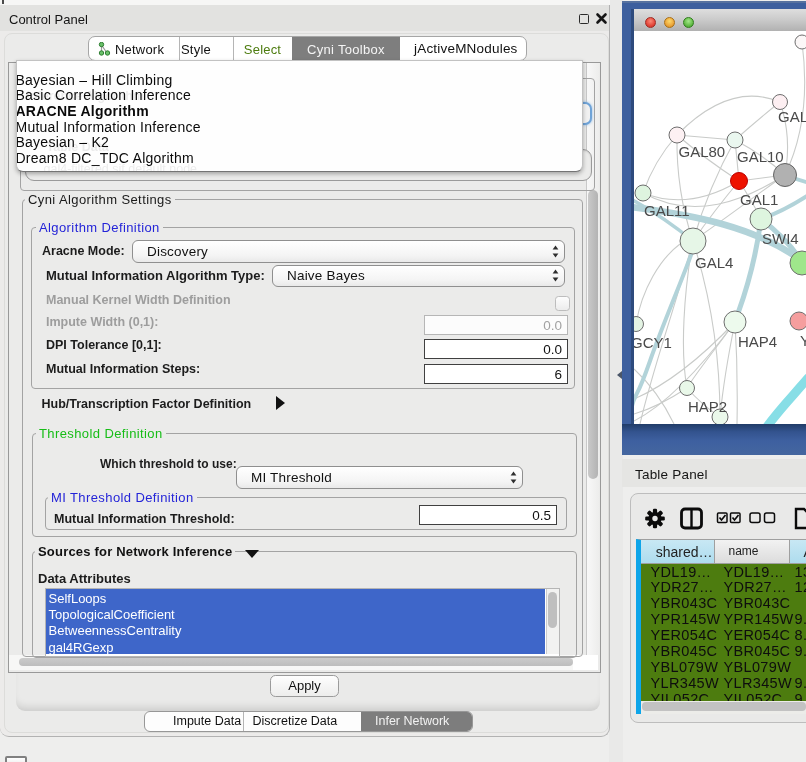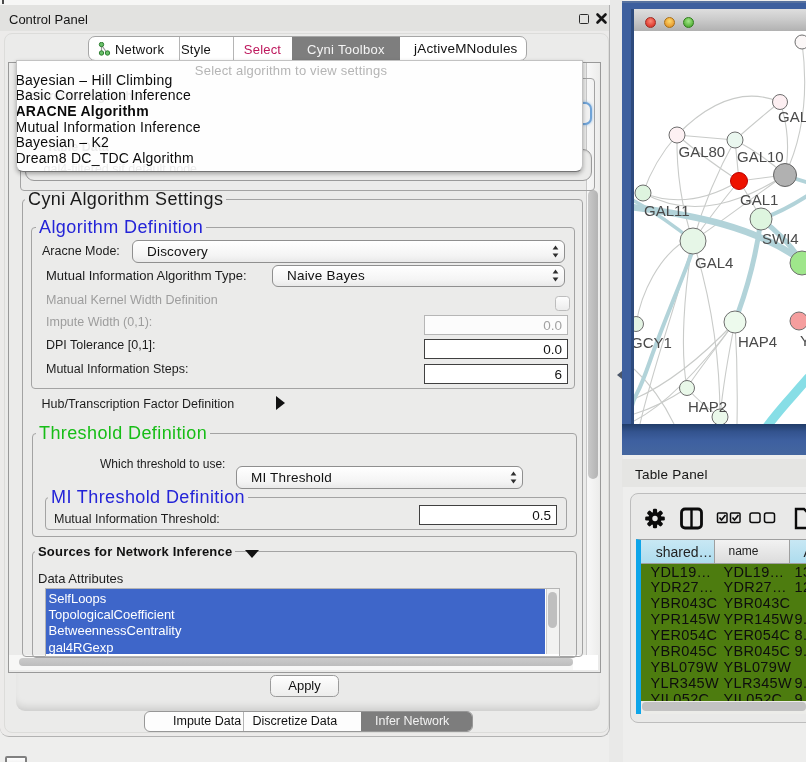--- a/index.html
+++ b/index.html
@@ -1,18 +1,18 @@
 <!DOCTYPE html>
 <html><head><meta charset="utf-8"><style>
 html,body{margin:0;padding:0}
 body{width:806px;height:762px;position:relative;background:#eeeeed;font-family:"Liberation Sans",sans-serif;overflow:hidden}
 .abs{position:absolute}
 .gbox{position:absolute;border:1px solid #a3a3a3;border-radius:4px}
-.gtitle{position:absolute;background:#ebebea;font-size:18px;letter-spacing:0.4px;line-height:13px;padding:0 3px;white-space:nowrap}
-.lbl{position:absolute;font-size:12.5px;font-weight:normal;color:#1c1c1c;white-space:nowrap;line-height:13px}
+.gtitle{position:absolute;background:#ebebea;font-size:13px;letter-spacing:0.4px;line-height:13px;padding:0 3px;white-space:nowrap}
+.lbl{position:absolute;font-size:12.5px;font-weight:bold;color:#1c1c1c;white-space:nowrap;line-height:13px}
 .lblg{color:#9d9d9d}
 .combo{position:absolute;background:linear-gradient(#ffffff,#f4f4f4 70%,#e9e9e9);border:1px solid #8f8f8f;border-radius:6px;box-shadow:inset 0 1px 0 #fff}
 .combo .ct{position:absolute;left:14px;top:3px;font-size:13.5px;letter-spacing:0.2px;color:#111}
 .tfield{position:absolute;background:#fff;border:1px solid #404040;font-size:13.5px;color:#111;text-align:right}
 .tfield span{position:absolute;right:5px;top:2px}
 .dfield{position:absolute;background:#fcfcfc;border:1px solid #b6b6b6;font-size:13.5px;color:#a2a2a2;text-align:right}
 .dfield span{position:absolute;right:5px;top:2px}
 .steppers{position:absolute;right:5.5px;top:4px}
 </style></head><body>
 
@@ -142,31 +142,30 @@
   <div class="abs" style="left:89.5px;top:0;width:1px;height:24px;background:#b5b5b5"></div>
   <div class="abs" style="left:143.5px;top:0;width:1px;height:24px;background:#b5b5b5"></div>
   <svg class="abs" style="left:9px;top:5px" width="13" height="14" viewBox="0 0 13 14">
       <path d="M3.5 3 L9 11 M3.5 3 L3.5 11" stroke="#9a9a9a" stroke-width="1.2" fill="none"></path>
       <circle cx="3.5" cy="2.5" r="2.2" fill="#6abf69" stroke="#2e7d32" stroke-width="1"></circle>
       <circle cx="3.5" cy="11" r="2.2" fill="#6abf69" stroke="#2e7d32" stroke-width="1"></circle>
       <circle cx="9.5" cy="11" r="2.2" fill="#6abf69" stroke="#2e7d32" stroke-width="1"></circle>
     </svg>
   <div class="abs" style="left:26px;top:5px;font-size:13px;letter-spacing:0.2px;color:#111">Network</div>
   <div class="abs" style="left:92px;top:5px;width:52px;font-size:13px;letter-spacing:0.2px;color:#111">Style</div>
-  <div class="abs" style="left:145px;top:5px;width:57px;text-align:center;font-size:13px;letter-spacing:0.2px;color:#be185d">Select</div>
+  <div class="abs" style="left:145px;top:5px;width:57px;text-align:center;font-size:13px;letter-spacing:0.2px;color:#4d7c0f">Select</div>
   <div class="abs" style="left:203px;top:0;width:108px;height:24px;background:#7e7e7e"></div>
   <div class="abs" style="left:203px;top:5px;width:108px;text-align:center;font-size:13px;letter-spacing:0.3px;color:#f5f5f5">Cyni Toolbox</div>
   <div class="abs" style="left:325px;top:4.5px;font-size:13.5px;letter-spacing:0.2px;color:#111">jActiveMNodules</div>
 </div>
 
 <div class="abs" style="left:15.5px;top:59.5px;width:565px;height:110px;background:#fefefe;border:1px solid #c2c2c2;border-bottom-color:#747474;border-radius:0 0 7px 7px;box-shadow:0 2px 4px rgba(0,0,0,0.3);overflow:hidden">
   <div class="abs" style="left:10px;top:28px;font-size:12.5px;font-weight:bold;color:#1c1c1c;opacity:0.08">Inference Algorithm</div>
   <div class="abs" style="left:30px;top:79px;font-size:12.5px;font-weight:bold;color:#1c1c1c;opacity:0.08">Table Data</div>
   <div class="abs" style="left:27px;top:101px;font-size:12.5px;color:#1c1c1c;opacity:0.08">gal4-filtered sif default node</div>
-  <div class="abs" style="left:-8px;top:2px;width:565px;text-align:center;font-size:13px;color:#b5b5b5;letter-spacing:0.2px">Select algorithm to view settings</div>
   <div class="abs" style="left:-1px;top:12px;font-size:14px;letter-spacing:0.25px;color:#0a0a0a;line-height:15.7px;white-space:pre">Bayesian – Hill Climbing
 Basic Correlation Inference
 <b>ARACNE Algorithm</b>
 Mutual Information Inference
 Bayesian – K2
 Dream8 DC_TDC Algorithm</div>
 </div>
 
 <svg class="abs" style="left:617px;top:371px" width="5" height="8" viewBox="0 0 5 8">
     <path d="M5 0 L5 8 L0 4 Z" fill="#4a5668"></path>

